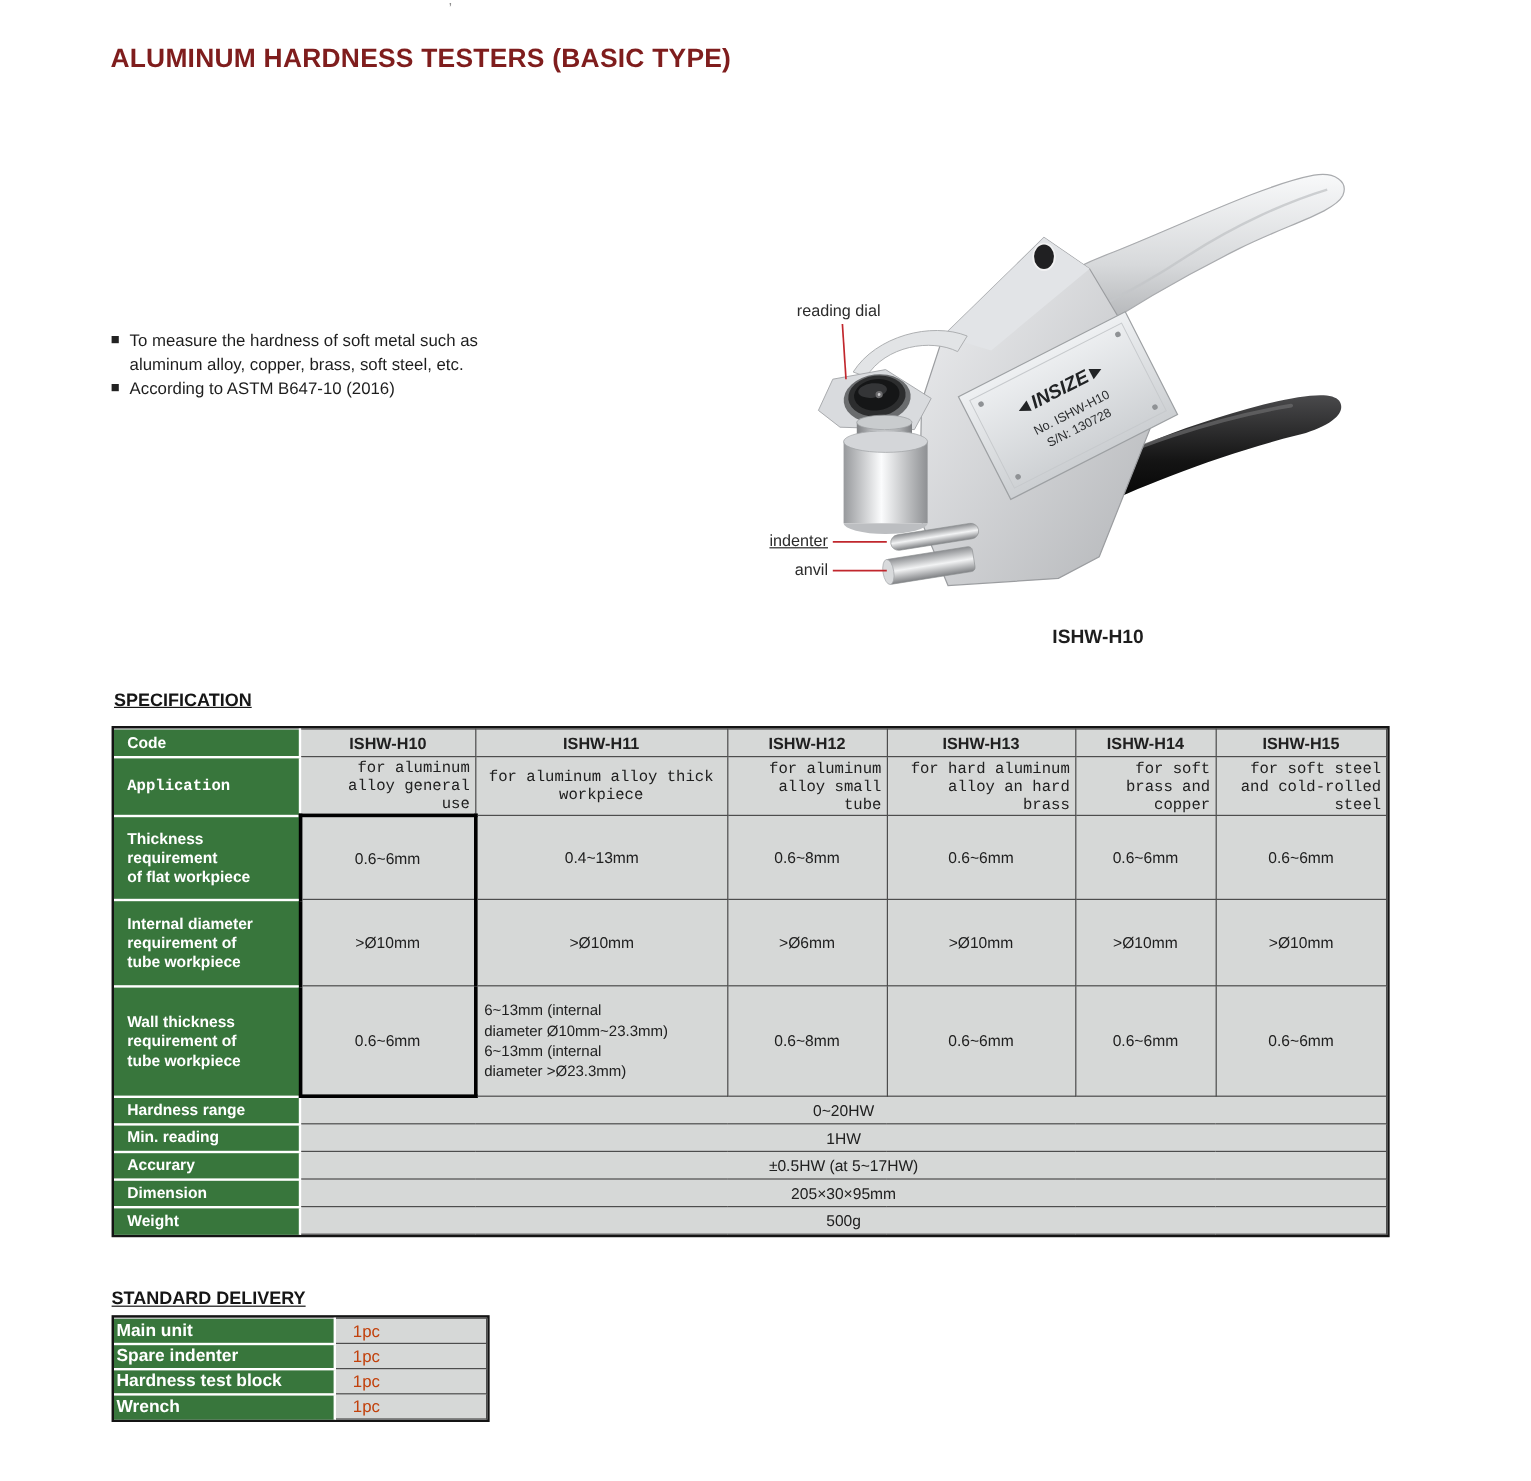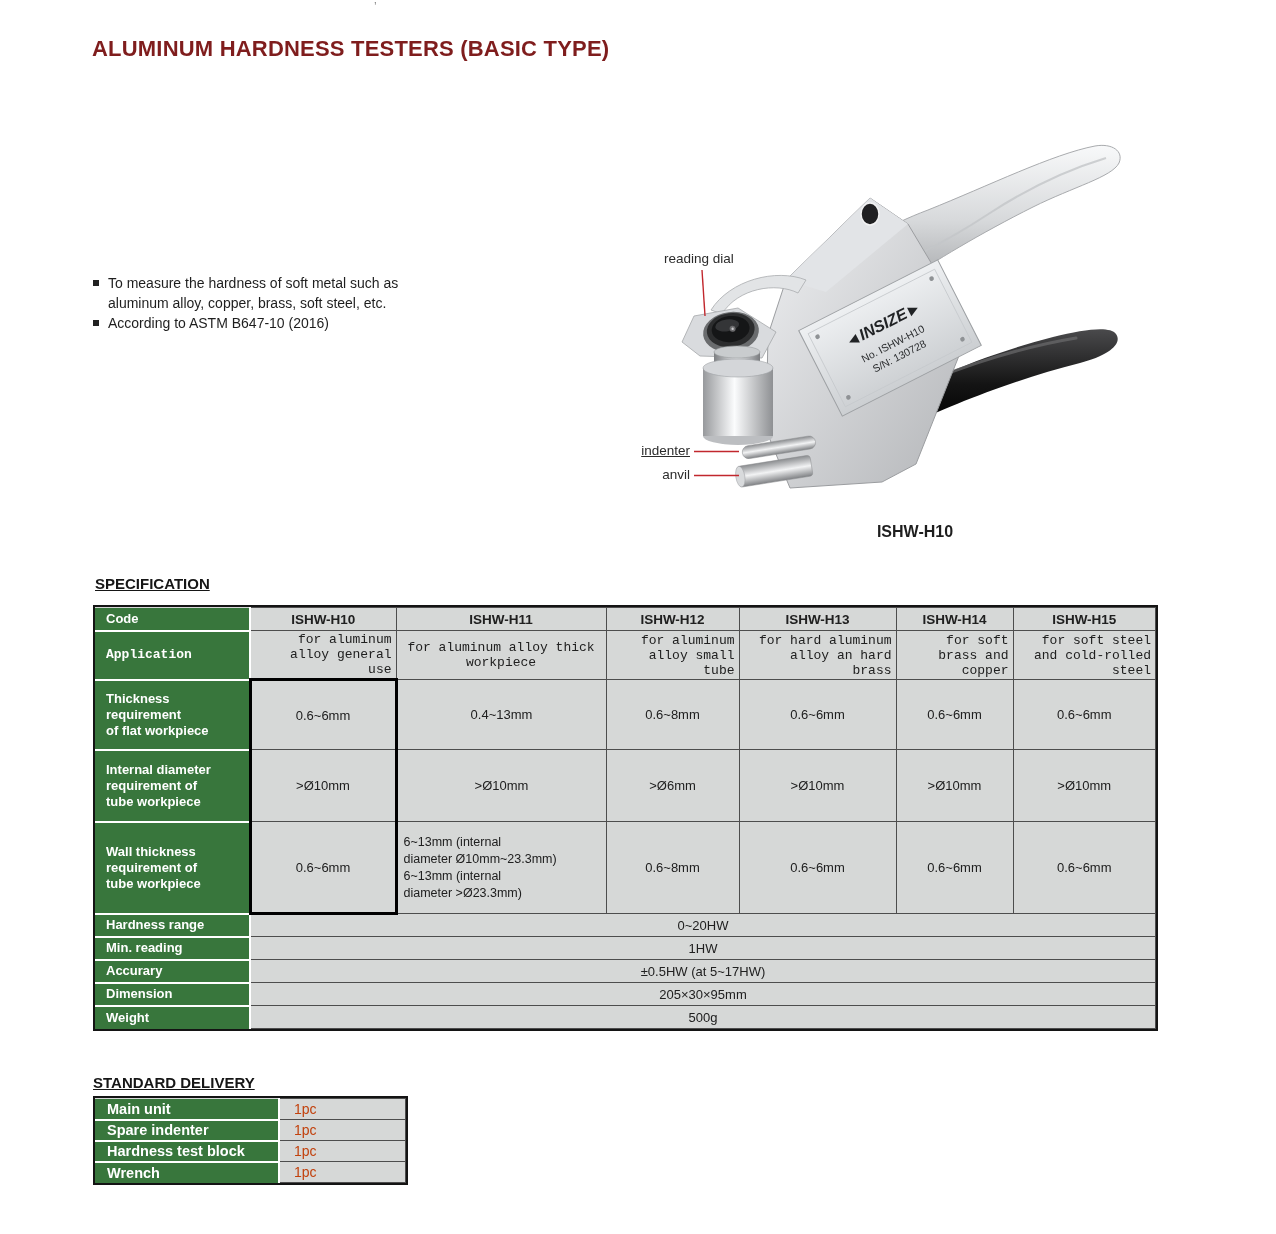--- a/index.html
+++ b/index.html
@@ -49,21 +49,21 @@
   table.spec td.hlS{border-left:3px solid #000;border-right:3px solid #000;}
   table.spec td.hlB{border-bottom:3px solid #000;}
   tr.r-code{height:23px;} tr.r-app{height:47px;font-family:Liberation Mono, monospace;} tr.r-thick{height:70px;}
   tr.r-int{height:72px;} tr.r-wall{height:92px;} tr.r-m{height:23px;}
   .lline{display:block;}
 
   .del-wrap{position:absolute;left:93px;top:1096px;width:315px;border:2px solid #141414;background:var(--cell-gray);}
   table.del{border-collapse:collapse;table-layout:fixed;width:100%;font-size:14px;}
   table.del th{
     background:var(--green);color:#fff;font-weight:bold;text-align:left;
-    padding:1px 4px 1px 12px;border:2px solid #fff;border-left:none;height:21px;font-size:14.5px;
+    padding:1px 4px 1px 2px;border:2px solid #fff;border-left:none;height:21px;font-size:14.5px;
   }
   table.del tr:first-child th{border-top:none;}
   table.del tr:last-child th{border-bottom:none;}
   table.del td{background:var(--cell-gray);border:1px solid #4d4d4d;text-align:left;padding:1px 4px 1px 14px;color:#c2410c;}
 </style>
 </head>
 <body>
 
 <div class="page">
 

